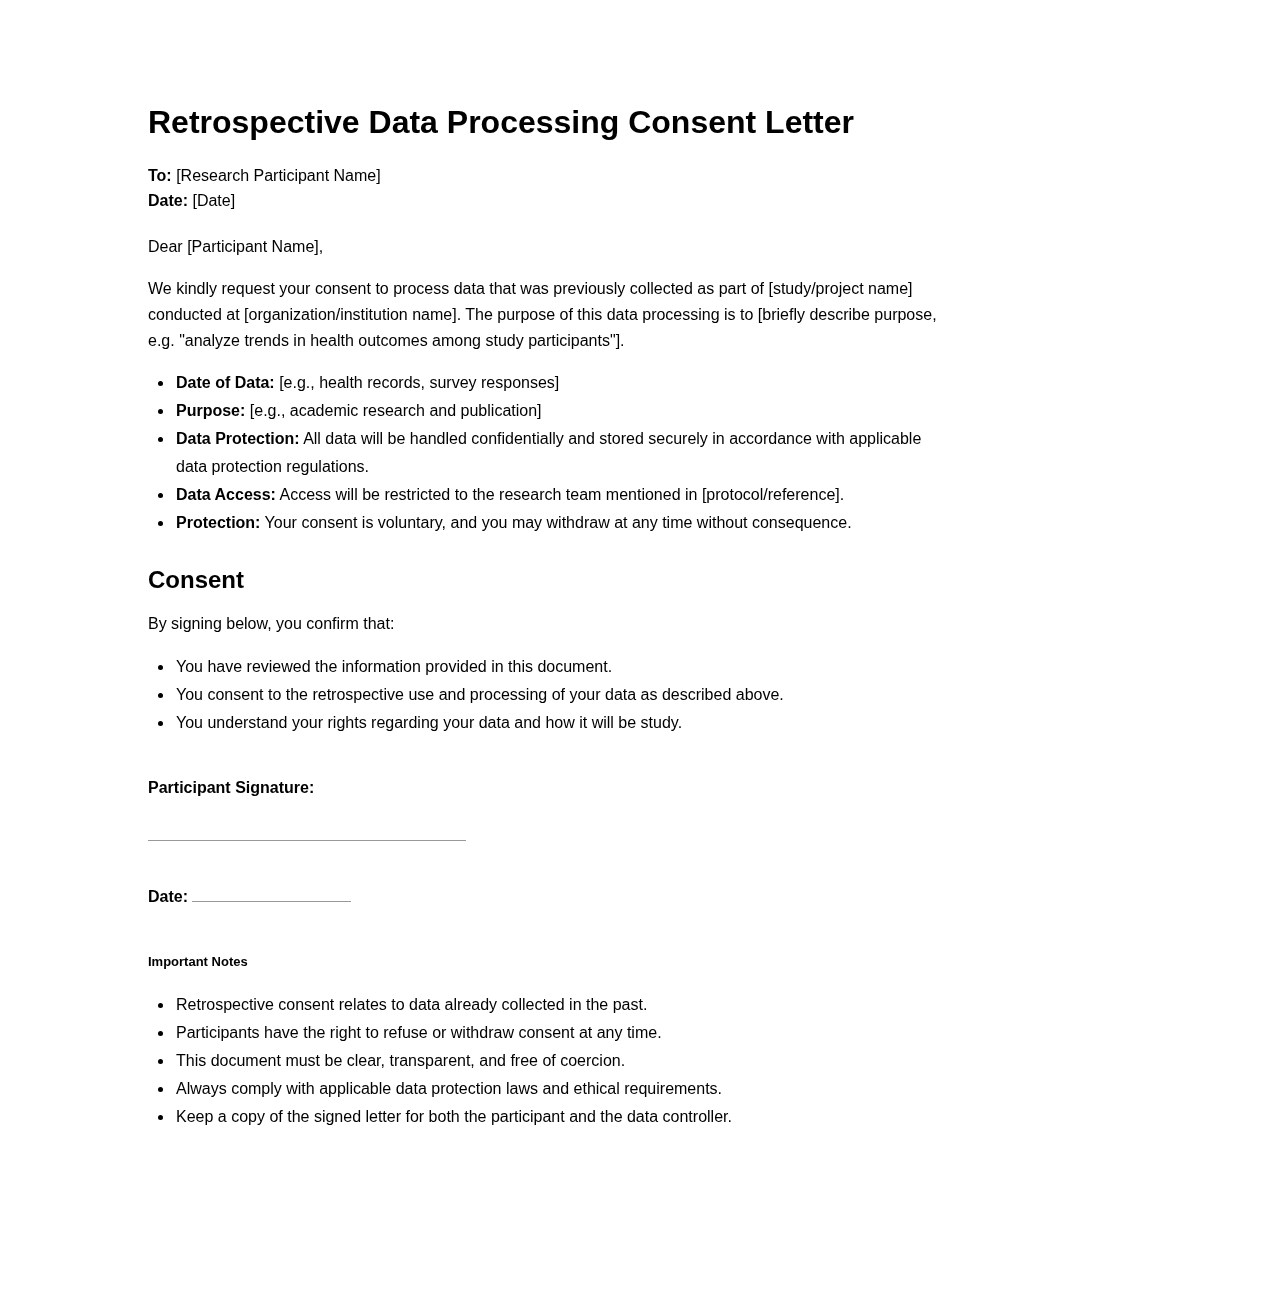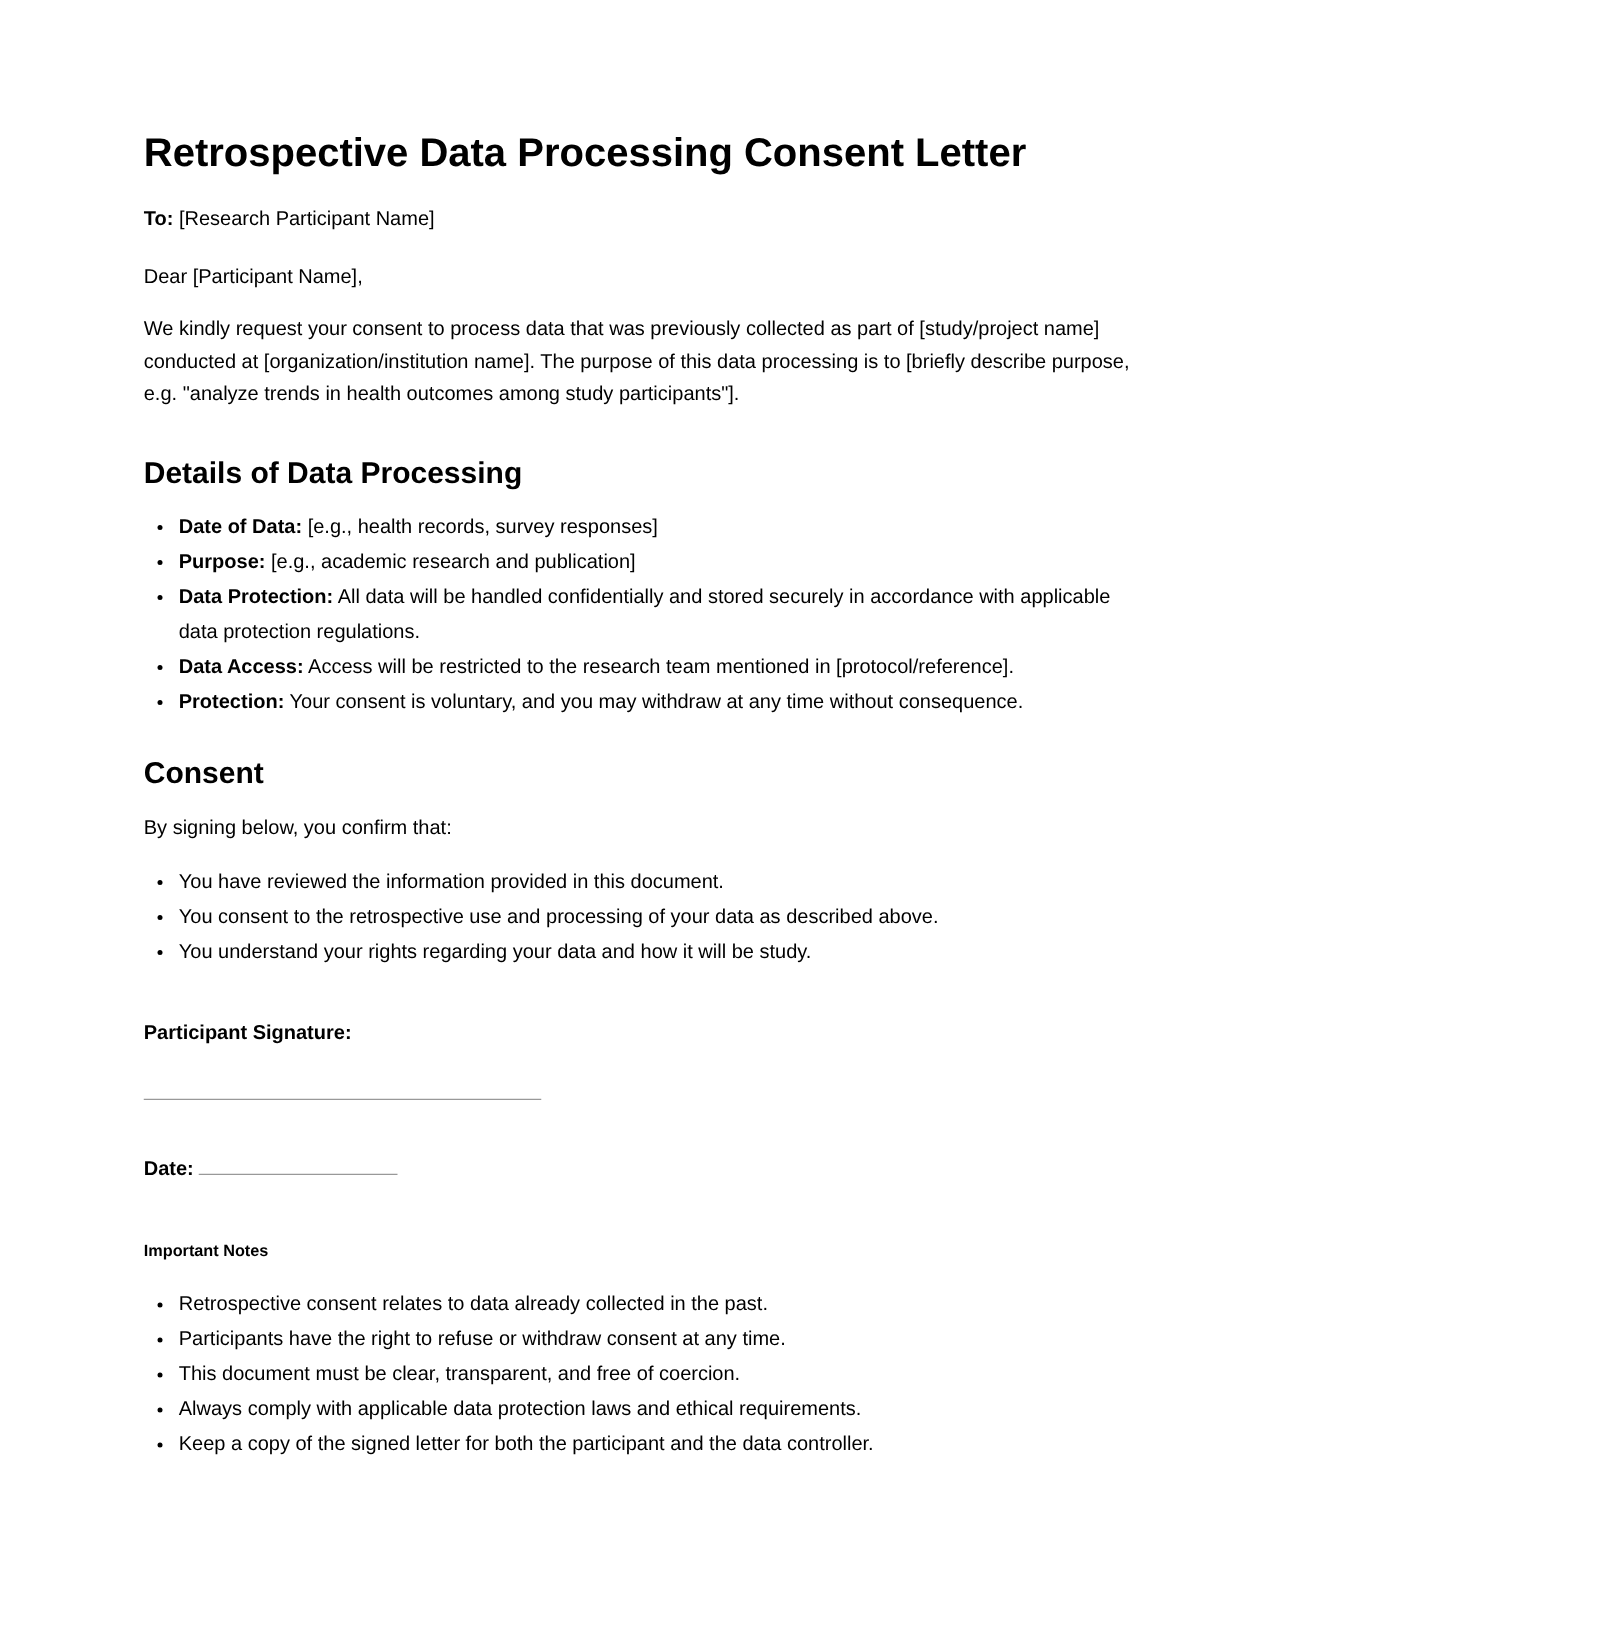--- a/index.html
+++ b/index.html
@@ -12,20 +12,21 @@
     height: 1300px;
     font-family: "Liberation Sans", "DejaVu Sans", sans-serif;
     color: #000000;
     font-size: 16px;
     overflow: hidden;
   }
   .page {
     padding: 103px 115px 0 115px;
     box-sizing: border-box;
     width: 1028px;
+    margin-left: 33px;
   }
   h1.doc-title {
     font-size: 32px;
     line-height: 38px;
     font-weight: bold;
     margin: 0;
   }
   .meta {
     margin: 22px 0 0 0;
     line-height: 25px;
@@ -95,27 +96,27 @@
 </style>
 </head>
 <body>
 
 <div class="page">
 
   <h1 class="doc-title">Retrospective Data Processing Consent Letter</h1>
 
   <div class="meta">
     <div><span class="label">To:</span><span> [Research Participant Name]</span></div>
+    <div><span class="label">Date:</span><span> [Date]</span></div>
   </div>
 
   <p class="salutation">Dear [Participant Name],</p>
 
   <p class="intro">We kindly request your consent to process data that was previously collected as part of [study/project name] conducted at [organization/institution name]. The purpose of this data processing is to [briefly describe purpose, e.g. "analyze trends in health outcomes among study participants"].</p>
 
-  <h2 class="section-heading">Details of Data Processing</h2>
 
   <ul class="doc-list details-list">
     <li><span class="li-label">Date of Data:</span><span> [e.g., health records, survey responses]</span></li>
     <li><span class="li-label">Purpose:</span><span> [e.g., academic research and publication]</span></li>
     <li><span class="li-label">Data Protection:</span><span> All data will be handled confidentially and stored securely in accordance with applicable data protection regulations.</span></li>
     <li><span class="li-label">Data Access:</span><span> Access will be restricted to the research team mentioned in [protocol/reference].</span></li>
     <li><span class="li-label">Protection:</span><span> Your consent is voluntary, and you may withdraw at any time without consequence.</span></li>
   </ul>
 
   <h2 class="section-heading consent-heading">Consent</h2>

